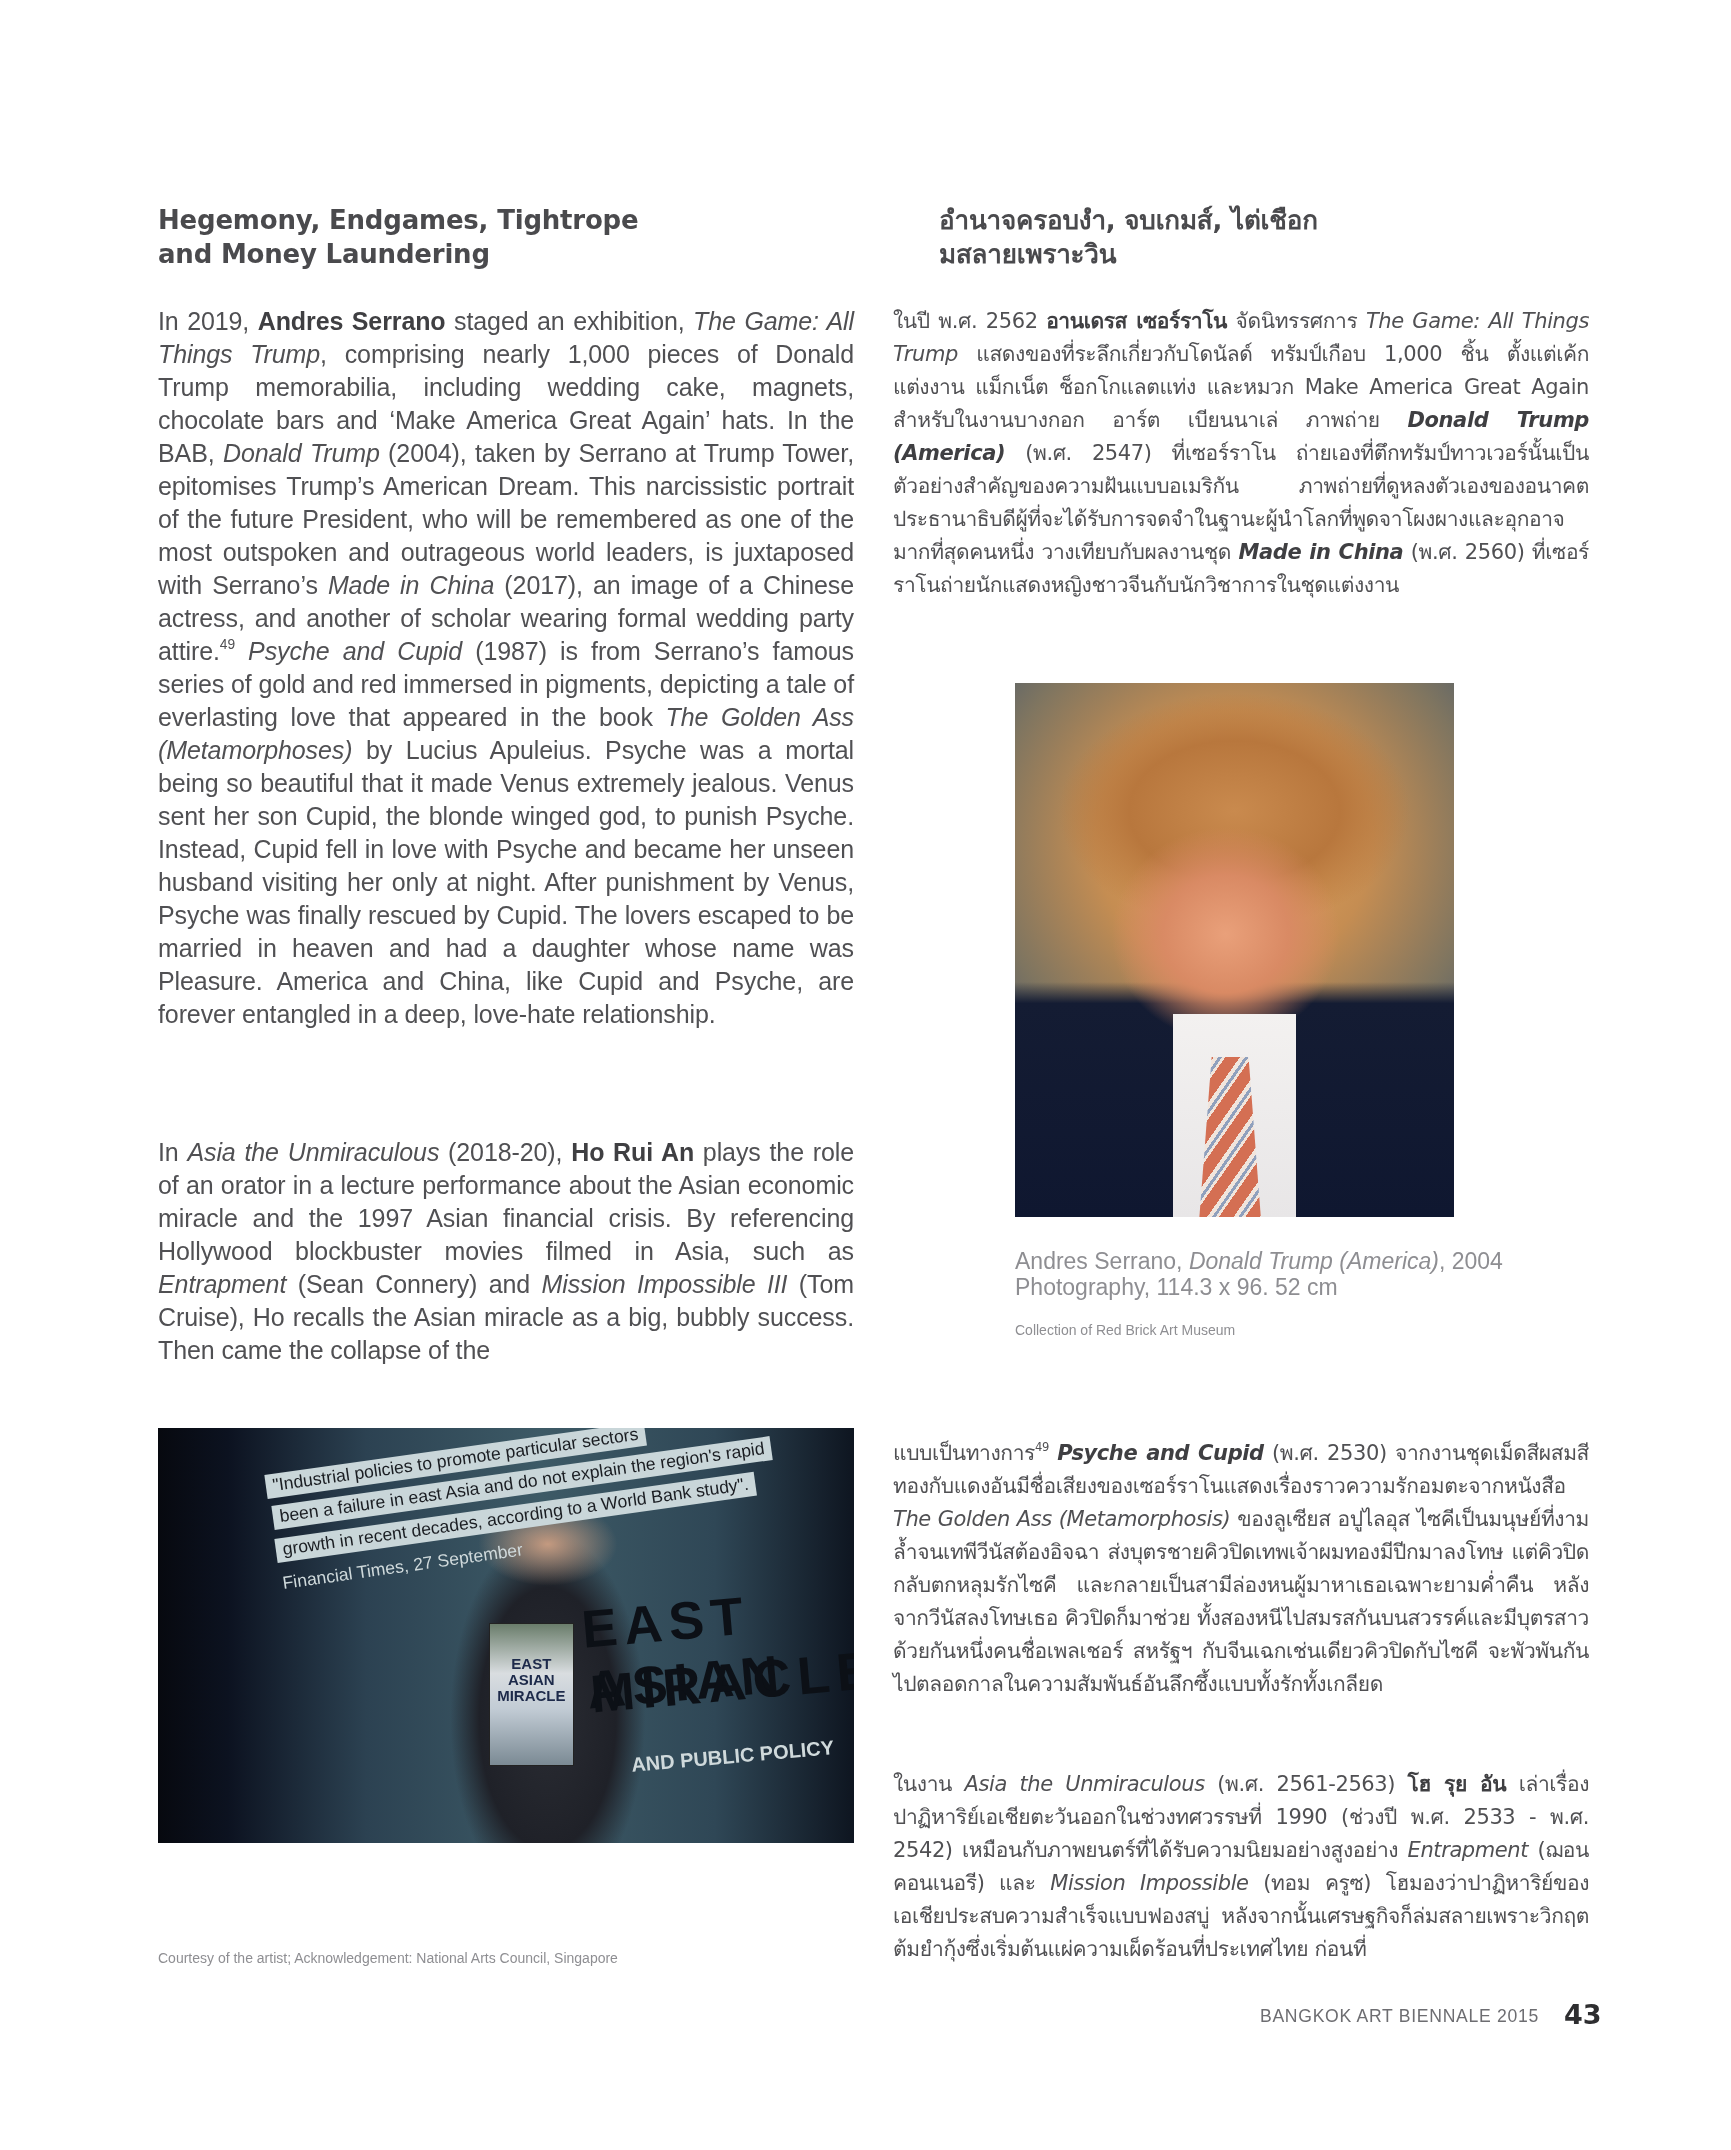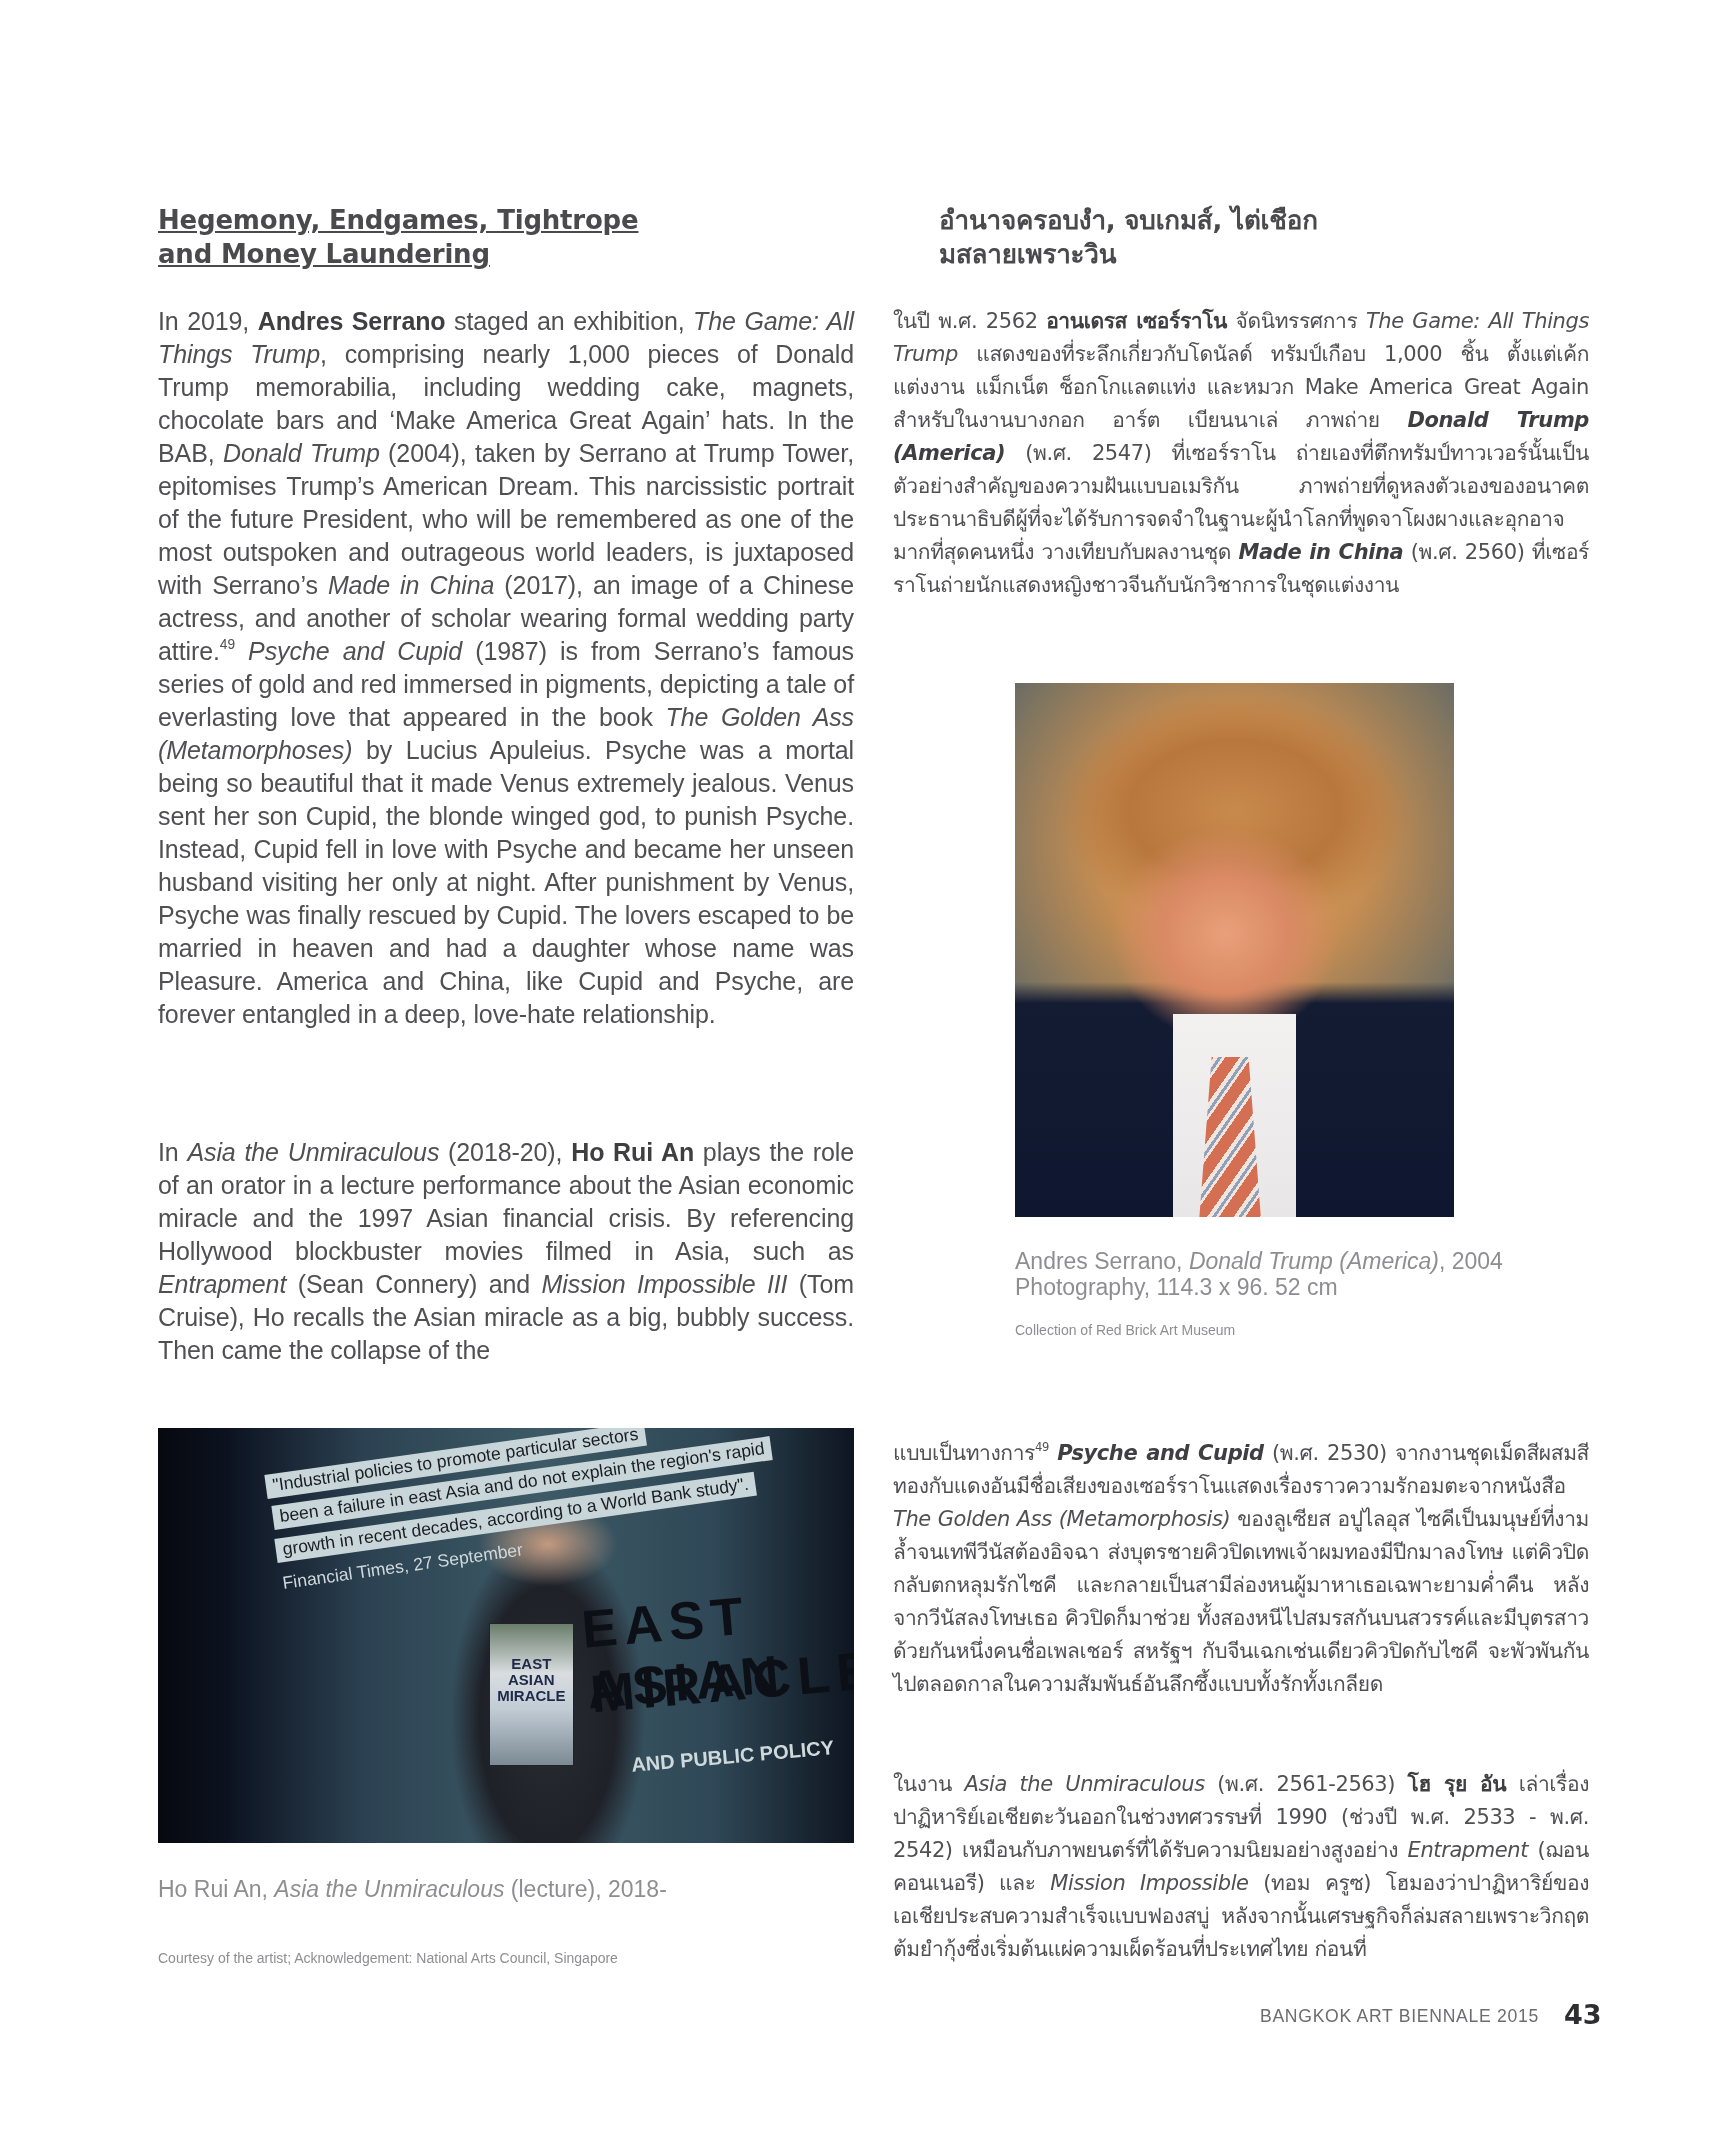--- a/index.html
+++ b/index.html
@@ -47,21 +47,21 @@
                   font-size: 17.6px; padding: 1.4px 6.8px; transform: rotate(-8deg); transform-origin: left center; white-space: nowrap; }
   .book { position: absolute; left: 47.5%; top: 47%; width: 12%; height: 34%;
           background: linear-gradient(180deg, #6a7d6b 0%, #d9dde0 35%, #c2ccd5 60%, #7b8a94 100%);
           border: 0.7px solid #222; }
   .book span { display: block; text-align: center; font-family: "Liberation Sans", sans-serif; font-weight: bold;
                color: #1d2a4a; font-size: 15px; line-height: 16px; margin-top: 38%; }
 </style>
 </head>
 <body>
 
-<div class="abs heading" style="left:158px; top:203px; width:696px;text-decoration:underline;">
+<div class="abs heading" style="left:158px; top:203px; width:696px;">
   <div>Hegemony, Endgames, Tightrope</div>
   <div>and Money Laundering</div>
 </div>
 
 <div class="abs body-en" style="left:158px; top:305px; width:696px;">In 2019, <b>Andres Serrano</b> staged an exhibition, <i>The Game: All Things Trump</i>, comprising nearly 1,000 pieces of Donald Trump memorabilia, including wedding cake, magnets, chocolate bars and ‘Make America Great Again’ hats. In the BAB, <i>Donald Trump</i> (2004), taken by Serrano at Trump Tower, epitomises Trump’s American Dream. This narcissistic portrait of the future President, who will be remembered as one of the most outspoken and outrageous world leaders, is juxtaposed with Serrano’s <i>Made in China</i> (2017), an image of a Chinese actress, and another of scholar wearing formal wedding party attire.<sup>49</sup> <i>Psyche and Cupid</i> (1987) is from Serrano’s famous series of gold and red immersed in pigments, depicting a tale of everlasting love that appeared in the book <i>The Golden Ass (Metamorphoses)</i> by Lucius Apuleius. Psyche was a mortal being so beautiful that it made Venus extremely jealous. Venus sent her son Cupid, the blonde winged god, to punish Psyche. Instead, Cupid fell in love with Psyche and became her unseen husband visiting her only at night. After punishment by Venus, Psyche was finally rescued by Cupid. The lovers escaped to be married in heaven and had a daughter whose name was Pleasure. America and China, like Cupid and Psyche, are forever entangled in a deep, love-hate relationship.</div>
 
 <div class="abs body-en" style="left:158px; top:1136px; width:696px;">In <i>Asia the Unmiraculous</i> (2018-20), <b>Ho Rui An</b> plays the role of an orator in a lecture performance about the Asian economic miracle and the 1997 Asian financial crisis. By referencing Hollywood blockbuster movies filmed in Asia, such as <i>Entrapment</i> (Sean Connery) and <i>Mission Impossible III</i> (Tom Cruise), Ho recalls the Asian miracle as a big, bubbly success. Then came the collapse of the</div>
 
 <div class="abs heading" style="left:893px; top:203px; width:696px;margin-left:46px;">
   <div>อำนาจครอบงำ, จบเกมส์, ไต่เชือก</div>
@@ -87,21 +87,20 @@
   <div class="screen-strip" style="left:118px; top:145px; background:transparent; color:#cfd9db;">Financial Times, 27 September</div>
   <div class="screen-text" style="left:426px; top:159px; font-size:53px; letter-spacing:6.8px; transform:rotate(-5deg);">EAST ASIAN</div>
   <div class="screen-text" style="left:432px; top:223px; font-size:53px; letter-spacing:6.8px; transform:rotate(-5deg);">MIRACLE</div>
   <div class="screen-text" style="left:473px; top:317px; font-size:20px; color:#cfd9db; transform:rotate(-5deg);">AND PUBLIC POLICY</div>
   <div class="book">
     <span>EAST ASIAN</span>
     <span style="margin-top:0;">MIRACLE</span>
   </div>
 </div>
 <div class="abs caption" style="left:158px; top:1876px; width:696px;">
-  <div>Ho Rui An, <i>Asia the Unmiraculous</i> (lecture), 2018-</div>
 </div>
 <div class="abs credit" style="left:158px; top:1949px; width:696px;">Courtesy of the artist; Acknowledgement: National Arts Council, Singapore</div>
 
 <div class="abs body-th" style="left:893px; top:1437px; width:696px;">แบบเป็นทางการ<sup>49</sup> <b><i>Psyche and Cupid</i></b> (พ.ศ. 2530) จากงานชุดเม็ดสีผสมสีทองกับแดงอันมีชื่อเสียงของเซอร์ราโนแสดงเรื่องราวความรักอมตะจากหนังสือ <i>The Golden Ass (Metamorphosis)</i> ของลูเซียส อปูไลอุส ไซคีเป็นมนุษย์ที่งามล้ำจนเทพีวีนัสต้องอิจฉา ส่งบุตรชายคิวปิดเทพเจ้าผมทองมีปีกมาลงโทษ แต่คิวปิดกลับตกหลุมรักไซคี และกลายเป็นสามีล่องหนผู้มาหาเธอเฉพาะยามค่ำคืน หลังจากวีนัสลงโทษเธอ คิวปิดก็มาช่วย ทั้งสองหนีไปสมรสกันบนสวรรค์และมีบุตรสาวด้วยกันหนึ่งคนชื่อเพลเชอร์ สหรัฐฯ กับจีนเฉกเช่นเดียวคิวปิดกับไซคี จะพัวพันกันไปตลอดกาลในความสัมพันธ์อันลึกซึ้งแบบทั้งรักทั้งเกลียด</div>
 
 <div class="abs body-th" style="left:893px; top:1768px; width:696px;">ในงาน <i>Asia the Unmiraculous</i> (พ.ศ. 2561-2563) <b>โฮ รุย อัน</b> เล่าเรื่องปาฏิหาริย์เอเชียตะวันออกในช่วงทศวรรษที่ 1990 (ช่วงปี พ.ศ. 2533 - พ.ศ. 2542) เหมือนกับภาพยนตร์ที่ได้รับความนิยมอย่างสูงอย่าง <i>Entrapment</i> (ฌอน คอนเนอรี) และ <i>Mission Impossible</i> (ทอม ครูซ) โฮมองว่าปาฏิหาริย์ของเอเชียประสบความสำเร็จแบบฟองสบู่ หลังจากนั้นเศรษฐกิจก็ล่มสลายเพราะวิกฤตต้มยำกุ้งซึ่งเริ่มต้นแผ่ความเผ็ดร้อนที่ประเทศไทย ก่อนที่</div>
 
 <div class="abs footer-title" style="left:1260px; top:2006px;">BANGKOK ART BIENNALE 2015</div>
 <div class="abs footer-page" style="left:1554px; top:1999px;">43</div>
 

